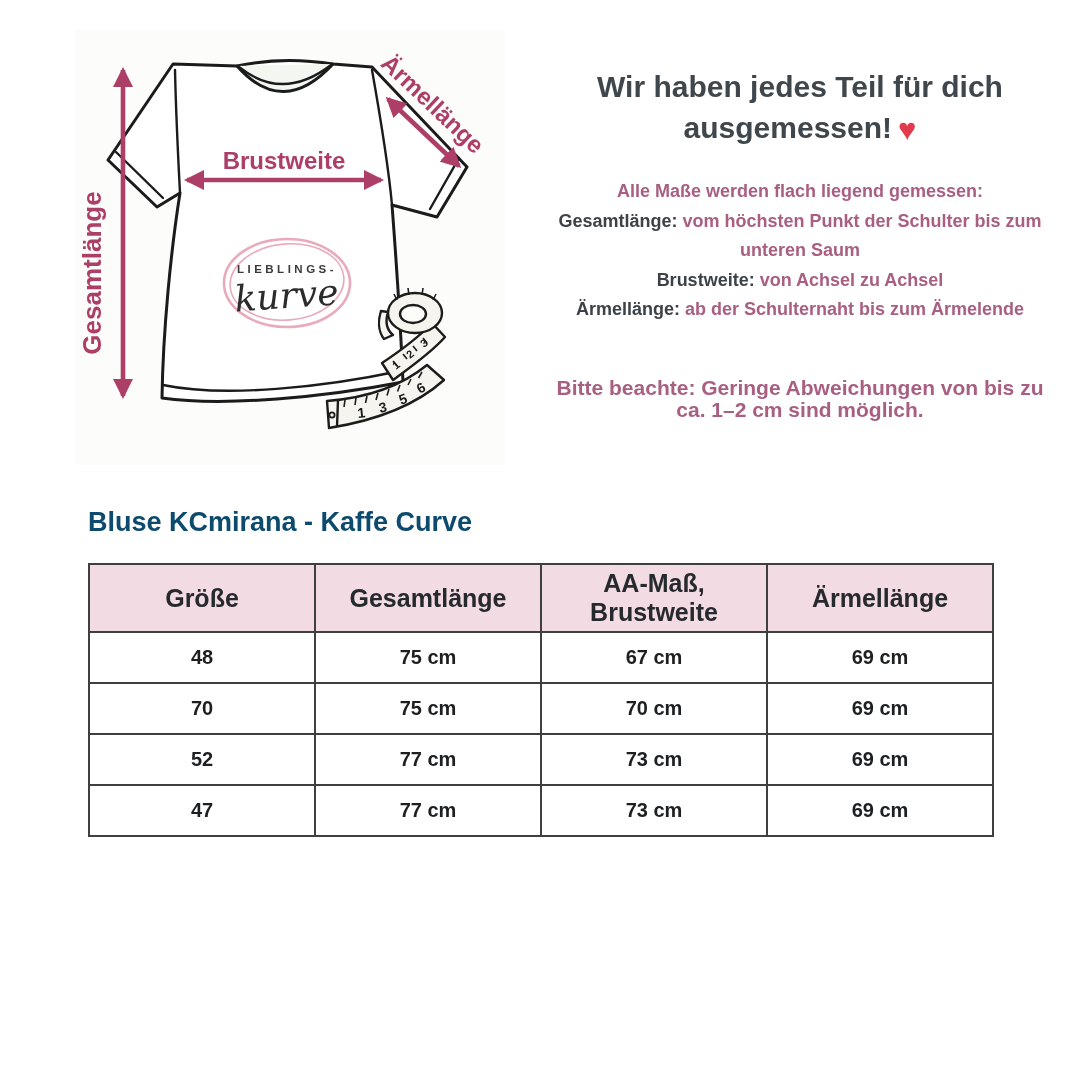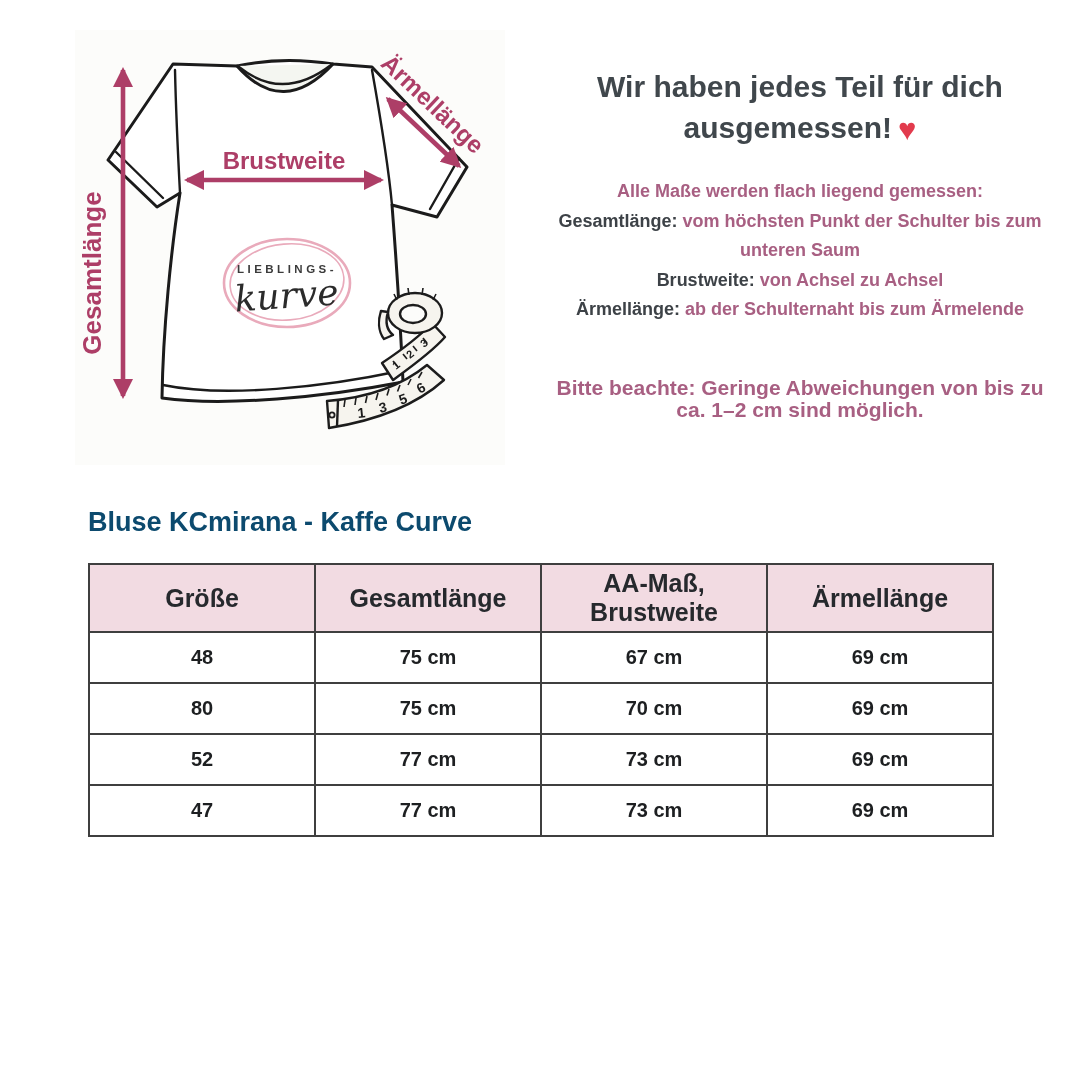--- a/index.html
+++ b/index.html
@@ -187,21 +187,21 @@
       </tr>
     </thead>
     <tbody>
       <tr>
         <td>48</td>
         <td>75 cm</td>
         <td>67 cm</td>
         <td>69 cm</td>
       </tr>
       <tr>
-        <td>80</td>
+        <td>70</td>
         <td>75 cm</td>
         <td>70 cm</td>
         <td>69 cm</td>
       </tr>
       <tr>
         <td>52</td>
         <td>77 cm</td>
         <td>73 cm</td>
         <td>69 cm</td>
       </tr>

